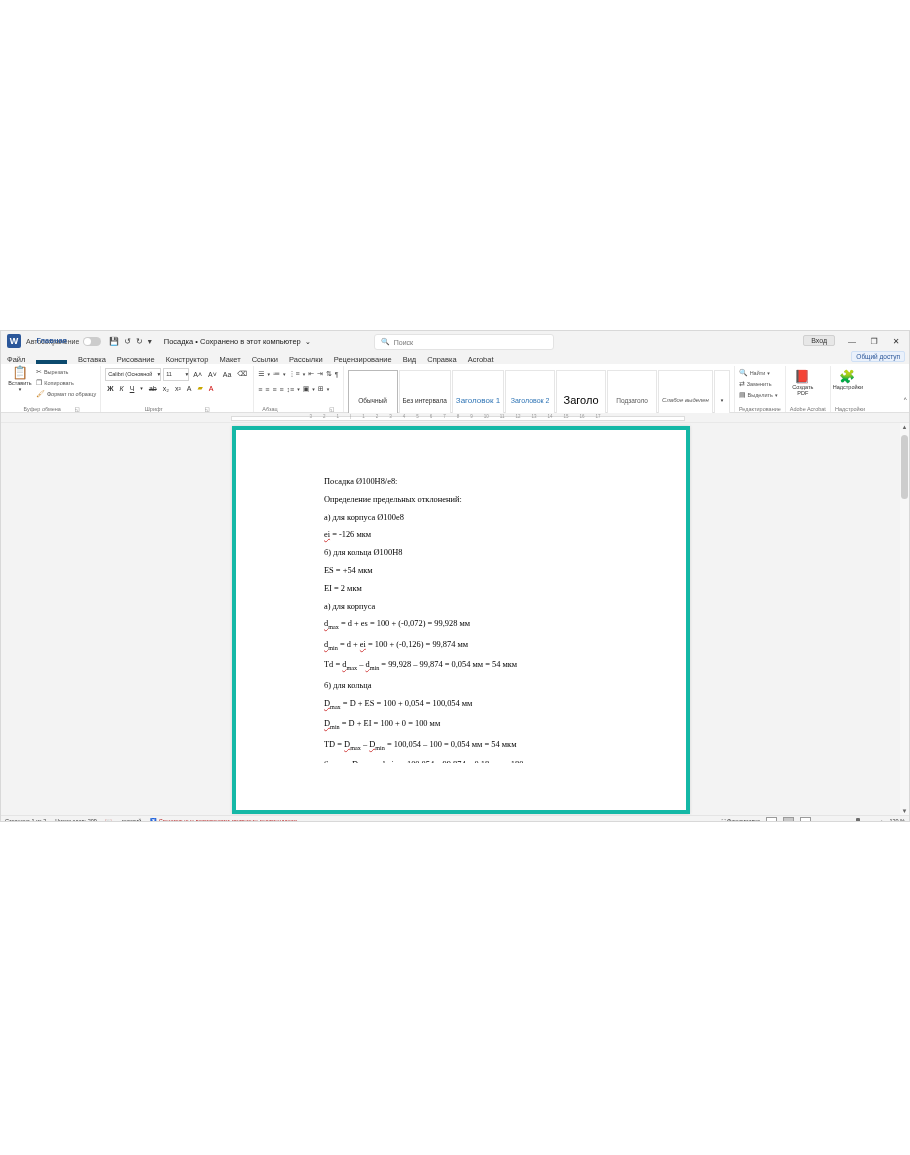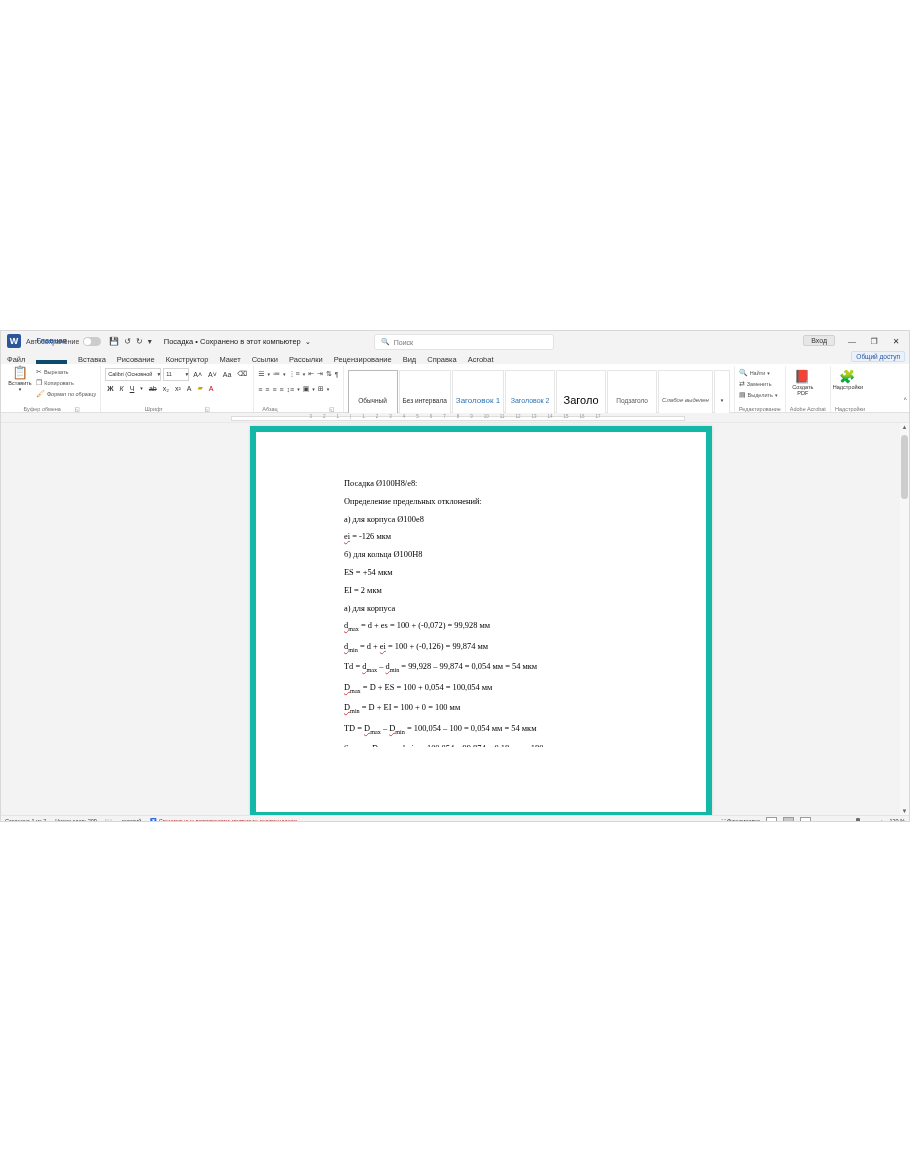--- a/index.html
+++ b/index.html
@@ -57,21 +57,21 @@
 
   .editgrp{display:flex;flex-direction:column;gap:1px;}
 
   
   .ruler{height:9px;background:#f3f3f3;border-bottom:1px solid #e8e8e8;position:relative;font-size:4.5px;color:#999;}
   .rulerline{position:absolute;left:230px;top:3px;width:452px;height:3px;background:#fff;border:1px solid #dcdcdc;}
   .rticks{position:absolute;left:0;top:1px;width:100%;display:flex;justify-content:center;gap:11px;color:#9a9a9a;}
 
   
   .docarea{position:relative;height:calc(100% - 20px - 13px - 46px - 9px - 10px);background:#f3f3f3;overflow:hidden;}
-  .page{position:absolute;left:249px;top:3px;width:450px;height:380px;background:#fff;border:6px solid #14b8a6;box-shadow:0 0 3px rgba(0,0,0,.12);}
+  .page{position:absolute;left:231px;top:3px;width:450px;height:380px;background:#fff;border:4px solid #14b8a6;box-shadow:0 0 3px rgba(0,0,0,.12);}
   .doctext{position:absolute;left:88px;top:43px;width:330px;font-family:"Liberation Serif",serif;font-size:8.4px;color:#000;line-height:17.8px;}
   .doctext p{margin:0;white-space:nowrap;}
   .u{text-decoration:underline;}
   .sub{font-size:6.2px;vertical-align:sub;}
   .spell{text-decoration:underline;text-decoration-color:#d04040;text-decoration-style:wavy;}
 
   .vscroll{position:absolute;right:0;top:0;width:9px;height:100%;background:#f7f7f7;}
   .vthumb{position:absolute;right:1px;top:12px;width:7px;height:64px;background:#cdcdcd;border-radius:4px;}
   .varrow{position:absolute;right:1px;font-size:6px;color:#666;text-align:center;width:7px;}
 
@@ -329,20 +329,21 @@
         <p>Определение предельных отклонений:</p>
         <p>а) для корпуса Ø100e8</p>
         <p><span class="spell">ei</span> = -126 мкм</p>
         <p>б) для кольца Ø100H8</p>
         <p>ES = +54 мкм</p>
         <p>EI = 2 мкм</p>
         <p>а) для корпуса</p>
         <p><span class="spell">d<span class="sub">max</span></span> = d + es = 100 + (-0,072) = 99,928 мм</p>
         <p><span class="spell">d<span class="sub">min</span></span> = d + <span class="spell">ei</span> = 100 + (-0,126) = 99,874 мм</p>
         <p>Td = <span class="spell">d<span class="sub">max</span></span> – <span class="spell">d<span class="sub">min</span></span> = 99,928 – 99,874 = 0,054 мм = 54 мкм</p>
+        <p>б) для кольца</p>
         <p><span class="spell">D<span class="sub">max</span></span> = D + ES = 100 + 0,054 = 100,054 мм</p>
         <p><span class="spell">D<span class="sub">min</span></span> = D + EI = 100 + 0 = 100 мм</p>
         <p>TD = <span class="spell">D<span class="sub">max</span></span> – <span class="spell">D<span class="sub">min</span></span> = 100,054 – 100 = 0,054 мм = 54 мкм</p>
         <p style="overflow:hidden;height:7px;">Smax = Dmax – dmin = 100,054 – 99,874 = 0,18 мм = 180 мкм</p>
       </div>
     </div>
     <div class="vscroll">
       <div class="varrow" style="top:1px;">▲</div>
       <div class="vthumb"></div>
       <div class="varrow" style="bottom:1px;">▼</div>

